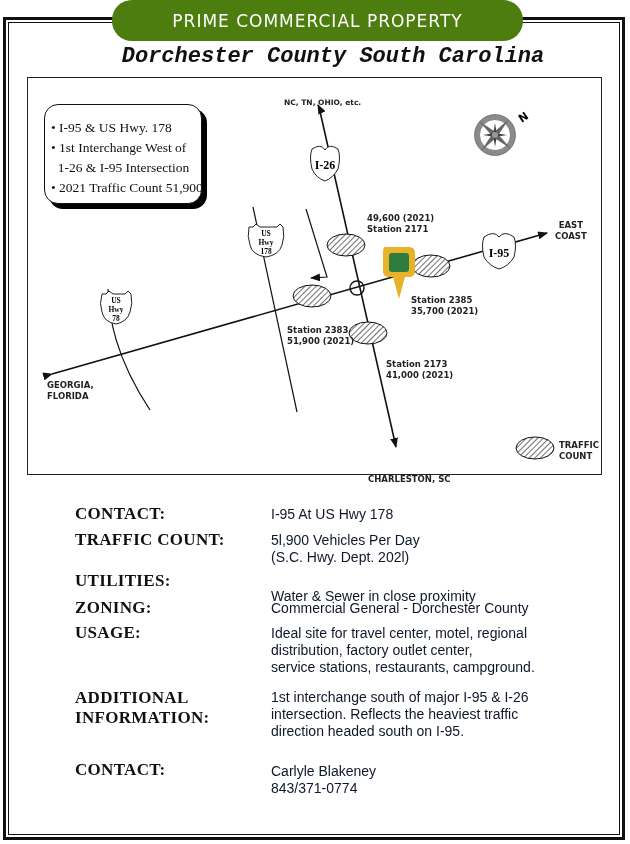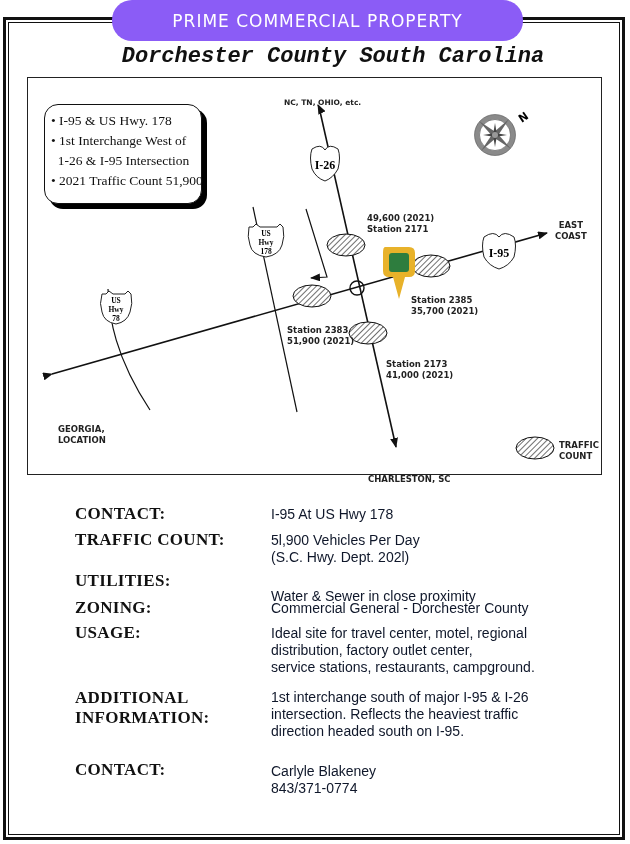--- a/index.html
+++ b/index.html
@@ -1,23 +1,23 @@
 <!DOCTYPE html>
 <html><head>
 <meta charset="utf-8">
 <style>
   html, body { margin: 0; padding: 0; background: #ffffff; }
   body { width: 630px; height: 844px; position: relative; overflow: hidden; font-family: "Liberation Sans", sans-serif; color: #111; }
   .frame-outer { position: absolute; left: 3px; top: 17px; width: 622px; height: 823px; border: 3px solid #111; box-sizing: border-box; }
   .frame-inner { position: absolute; left: 8px; top: 22px; width: 612px; height: 813px; border: 1.5px solid #111; box-sizing: border-box; }
-  .title-pill { position: absolute; left: 112px; top: 0; width: 411px; height: 41px; background: #8b5cf6; border-radius: 20px; color: #fff; display: flex; align-items: center; justify-content: center; font-family: "DejaVu Sans", sans-serif; font-size: 17px; letter-spacing: 1px; }
+  .title-pill { position: absolute; left: 112px; top: 0; width: 411px; height: 41px; background: #4d7c0f; border-radius: 20px; color: #fff; display: flex; align-items: center; justify-content: center; font-family: "DejaVu Sans", sans-serif; font-size: 17px; letter-spacing: 1px; }
   .subtitle { position: absolute; left: 10px; top: 44px; width: 630px; text-align: center; font-family: Liberation Mono, monospace; font-style: italic; font-weight: bold; font-size: 22px; color: #111; padding-left: 8px; }
   .map-box { position: absolute; left: 27px; top: 77px; width: 575px; height: 398px; border: 1.5px solid #222; box-sizing: border-box; background: #fff; }
   .map-svg { position: absolute; left: 27px; top: 77px; }
-  .bullet-box { position: absolute; left: 44px; top: 104px; width: 158px; height: 100px; border: 1.5px solid #111; border-radius: 14px; background: #fff; box-shadow: 5px 5px 0 #000; box-sizing: border-box; padding: 6px 0 0 6px; font-family: "Liberation Serif", serif; font-size: 13.5px; line-height: 20px; }
+  .bullet-box { position: absolute; left: 44px; top: 104px; width: 158px; height: 100px; border: 1.5px solid #111; border-radius: 14px; background: #fff; box-shadow: 5px 5px 0 #000; box-sizing: border-box; padding: 13px 0 0 6px; font-family: "Liberation Serif", serif; font-size: 13.5px; line-height: 20px; }
   .bullet-box div { white-space: nowrap; }
   .maplabel { position: absolute; font-family: "DejaVu Sans", sans-serif; font-size: 8.5px; font-weight: bold; color: #222; line-height: 11px; white-space: nowrap; }
   .info { position: absolute; left: 75px; top: 500px; width: 520px; }
   .row { position: absolute; left: 0; width: 520px; }
   .lbl { position: absolute; left: 0; font-family: "Liberation Serif", serif; font-weight: bold; font-size: 17px; line-height: 20px; letter-spacing: 0.3px; }
   .val { position: absolute; left: 196px; font-family: "Liberation Sans", sans-serif; font-size: 14px; line-height: 17px; color: #0f172a; white-space: nowrap; }
 </style>
 </head>
 <body>
 
@@ -108,23 +108,23 @@
   <div>• <span>1st Interchange West of</span></div>
   <div>&nbsp;&nbsp;<span>1-26 &amp; I-95 Intersection</span></div>
   <div>• <span>2021 Traffic Count 51,900</span></div>
 </div>
 
 <div class="maplabel" style="left:284px; top:97px; font-size:7.5px;">NC, TN, OHIO, etc.</div>
 <div class="maplabel" style="left:555px; top:220px; text-align:center;">
     <div>EAST</div>
     <div>COAST</div>
   </div>
-<div class="maplabel" style="left:58px; top:380px;margin-top:44px;">
+<div class="maplabel" style="left:47px; top:380px;">
     <div>GEORGIA,</div>
-    <div>LOCATION</div>
+    <div>FLORIDA</div>
   </div>
 <div class="maplabel" style="left:368px; top:474px;text-align:right;">CHARLESTON, SC</div>
 
 <div class="maplabel" style="left:367px; top:213px;">
     <div>49,600 (2021)</div>
     <div>Station 2171</div>
   </div>
 <div class="maplabel" style="left:411px; top:295px;">
     <div>Station 2385</div>
     <div>35,700 (2021)</div>

